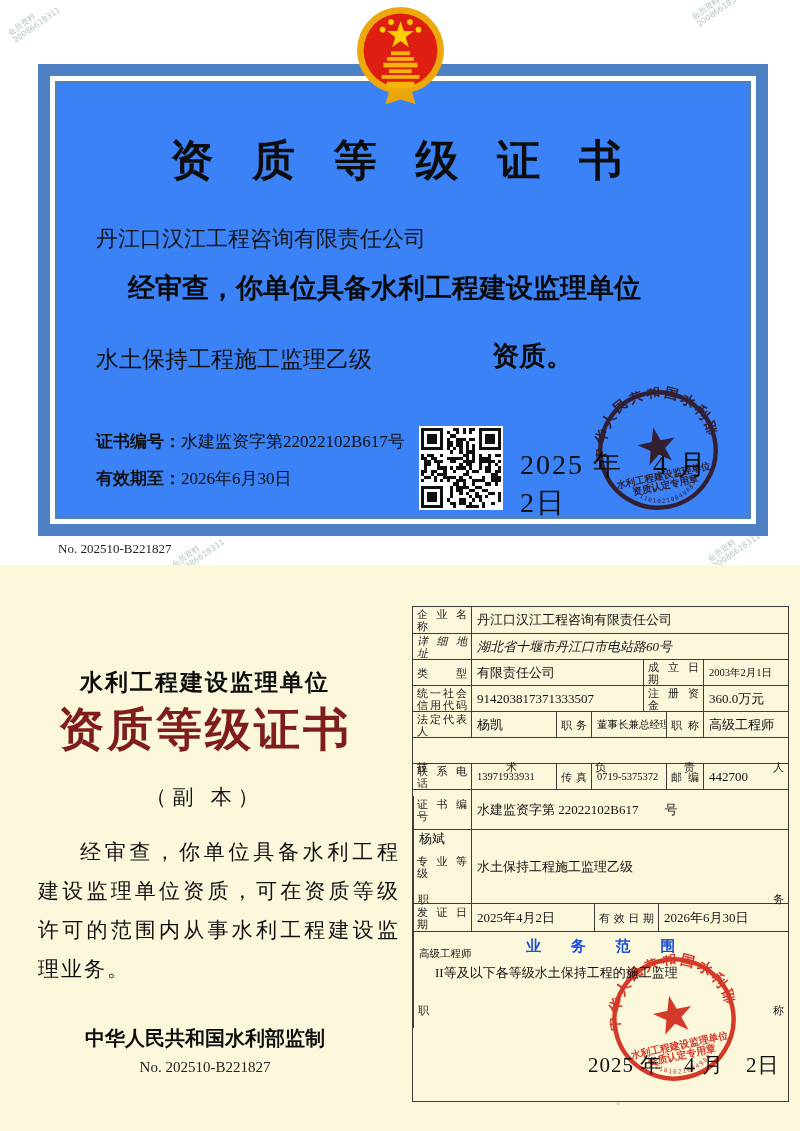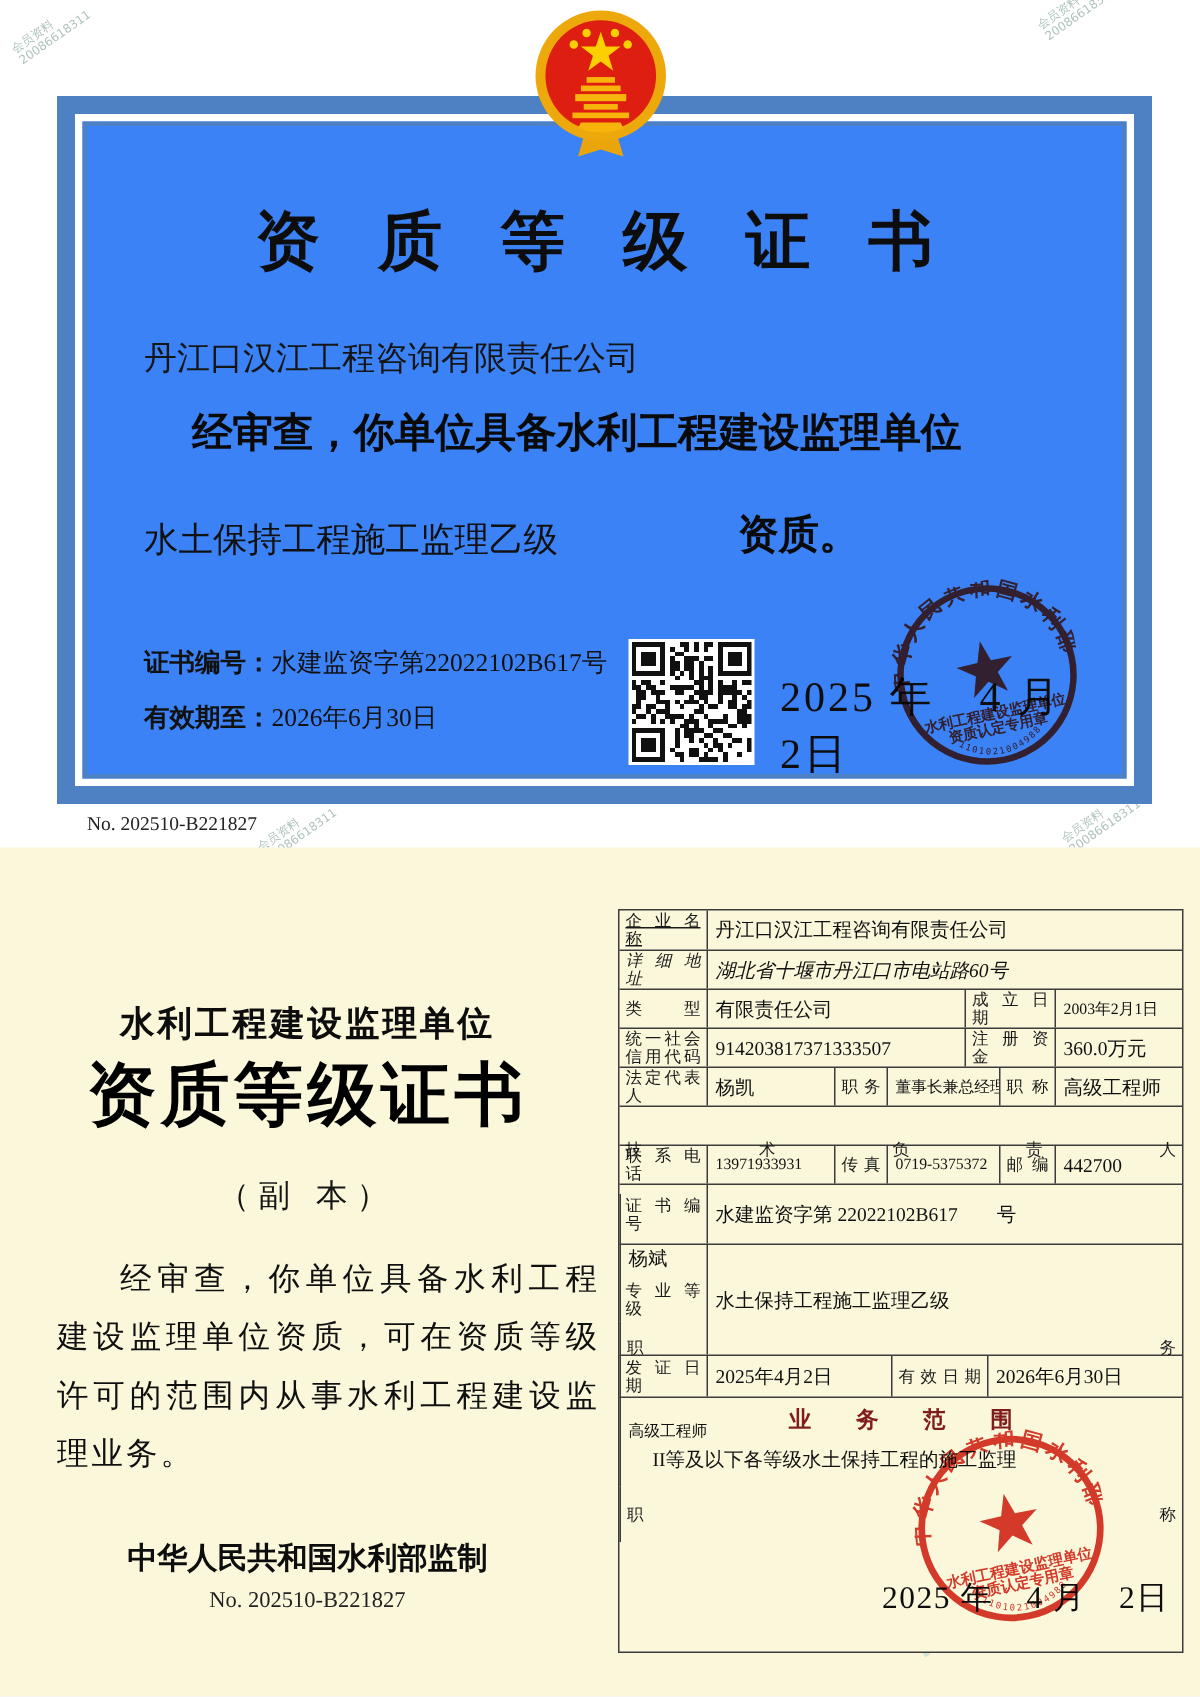--- a/index.html
+++ b/index.html
@@ -36,21 +36,21 @@
   .seal svg { width:100%; height:100%; }
 
   .serial-top { position:absolute; left:58px; top:541px; font-size:13px; color:#222; }
 
   
   .bottom { position:absolute; left:0; top:565px; width:800px; height:566px; background:#fbf7db; }
   .dup-left { position:absolute; left:30px; top:0; width:350px; height:100%; }
   .dup-heading { position:absolute; left:10px; top:102px; width:330px; text-align:center;
                  font-size:23px; font-weight:bold; letter-spacing:2px; color:#0d0d0d; }
   .dup-title { position:absolute; left:10px; top:134px; width:330px; text-align:center;
-               font-size:46px; font-weight:bold; letter-spacing:3px; color:#000000; }
+               font-size:46px; font-weight:bold; letter-spacing:3px; color:#7f1d1d; }
   .dup-subtitle { position:absolute; left:10px; top:218px; width:330px; text-align:center;
                   font-size:21px; letter-spacing:6px; color:#151515; }
   .dup-para { position:absolute; left:8px; top:268px; width:362px; font-size:21px; line-height:39px;
               text-indent:2em; text-align:justify; letter-spacing:2px; color:#101010; }
   .dup-issuer { position:absolute; left:10px; top:460px; width:330px; text-align:center;
                 font-size:20px; font-weight:bold; color:#0d0d0d; }
   .dup-serial { position:absolute; left:10px; top:494px; width:330px; text-align:center;
                 font-size:15px; color:#222; }
   .dup-date { position:absolute; left:588px; top:486px; font-size:21px; color:#0d0d0d; letter-spacing:1px; }
 
@@ -58,21 +58,21 @@
   .info-table { position:absolute; left:412px; top:41px; width:377px; border:1px solid #3c3c3c; background:#fbf7db; }
   .t-row { display:flex; width:100%; }
   .t-row + .t-row { border-top:1px solid #3c3c3c; }
   .cell { min-width:0; display:flex; align-items:center; overflow:hidden; }
   .cell + .cell { border-left:1px solid #3c3c3c; }
   .cell.label { padding:0 4px; font-size:11px; color:#1a1a1a; }
   .cell.label span { width:100%; text-align:justify; text-align-last:justify; line-height:12px; }
   .cell.value { padding:0 5px; font-size:13px; color:#111; white-space:nowrap; }
   .cell.value.sm { font-size:10.5px; }
   .scope-cell { width:100%; padding-top:5px; }
-  .scope-title { text-align:center; font-size:15px; font-weight:bold; word-spacing:26px; color:#7f1d1d; }
+  .scope-title { text-align:center; font-size:15px; font-weight:bold; word-spacing:26px; color:#1d4ed8; }
   .scope-line { margin-top:8px; padding-left:22px; font-size:13px; color:#111; }
 </style>
 </head>
 <body>
 
 <div class="page">
 
   <div class="wm" style="left:6px;top:30px">会员资料 20086618311</div>
   <div class="wm" style="left:690px;top:14px">会员资料 20086618311</div>
   <div class="wm" style="left:170px;top:562px">会员资料 20086618311</div>
@@ -354,21 +354,21 @@
       <div class="dup-heading">水利工程建设监理单位</div>
       <div class="dup-title">资质等级证书</div>
       <div class="dup-subtitle">（副 本）</div>
       <div class="dup-para">经审查，你单位具备水利工程建设监理单位资质，可在资质等级许可的范围内从事水利工程建设监理业务。</div>
       <div class="dup-issuer">中华人民共和国水利部监制</div>
       <div class="dup-serial">No. 202510-B221827</div>
     </div>
 
     <div class="info-table" id="info-table">
         <div class="t-row" style="height: 26px;">
-          <div class="cell label" style="flex: 0 0 58px; text-decoration: underline;">
+          <div class="cell label" style="flex: 0 0 58px;">
             <span>企 业 名 称</span>
           </div>
           <div class="cell value" style="flex: 1 1 318px;">丹江口汉江工程咨询有限责任公司</div>
         </div>
         <div class="t-row" style="height: 26px; font-style: italic;">
           <div class="cell label" style="flex: 0 0 58px;">
             <span>详 细 地 址</span>
           </div>
           <div class="cell value" style="flex: 1 1 318px;">湖北省十堰市丹江口市电站路60号</div>
         </div>

